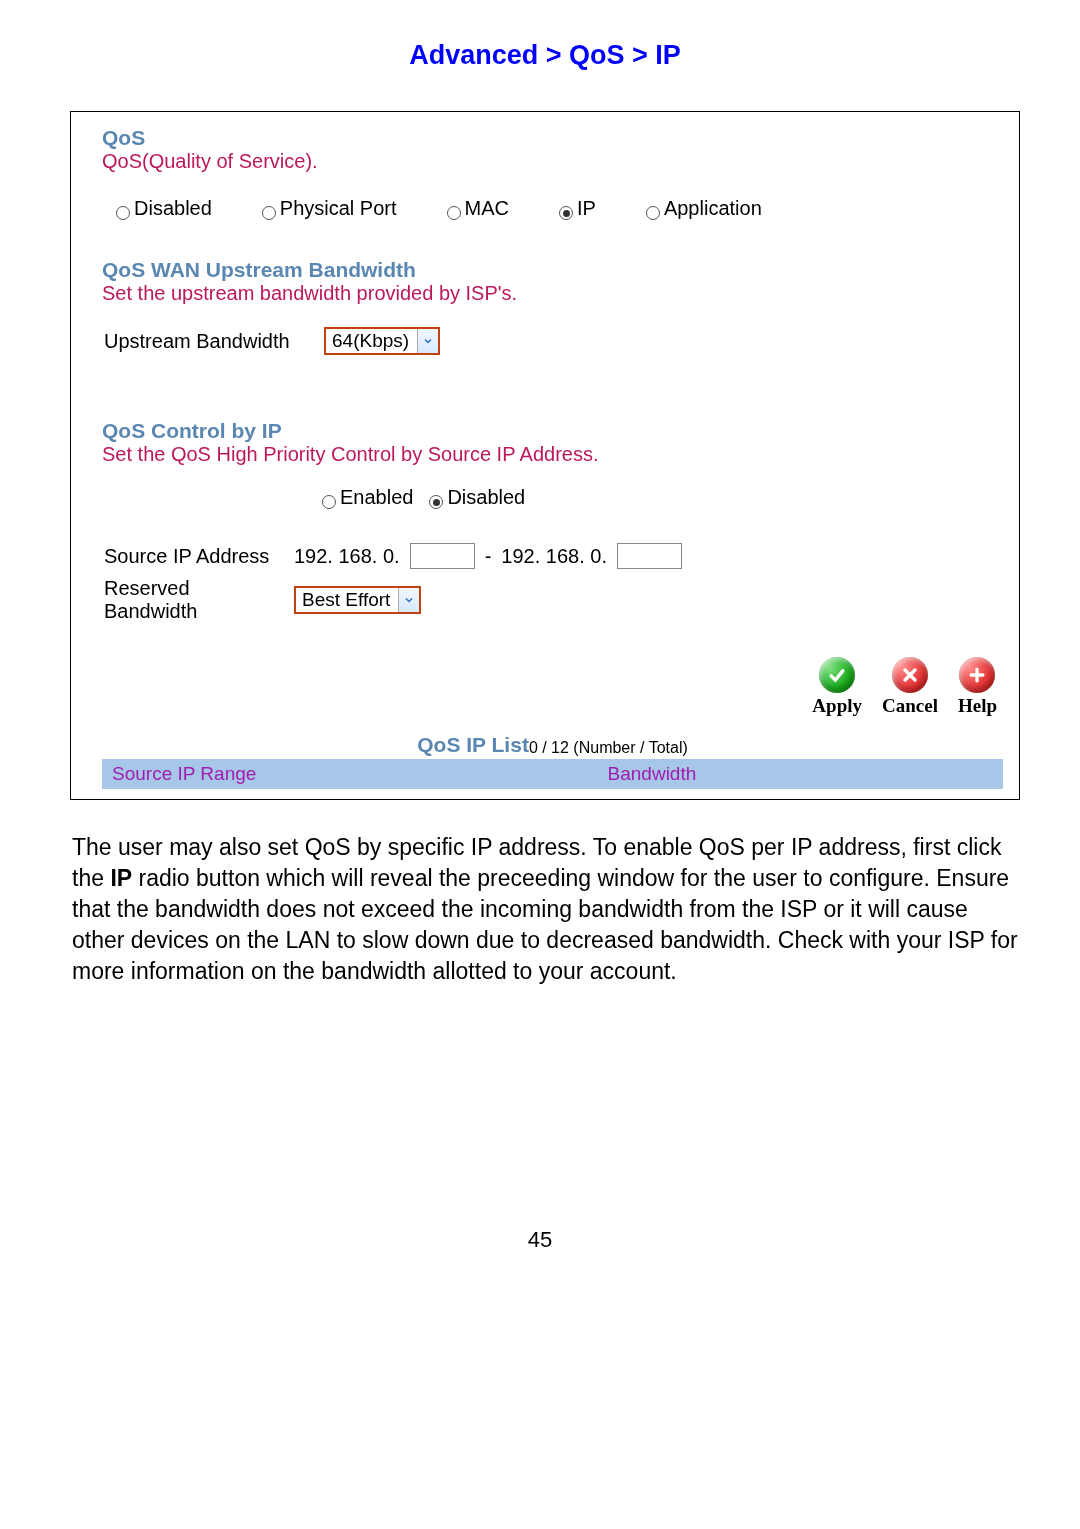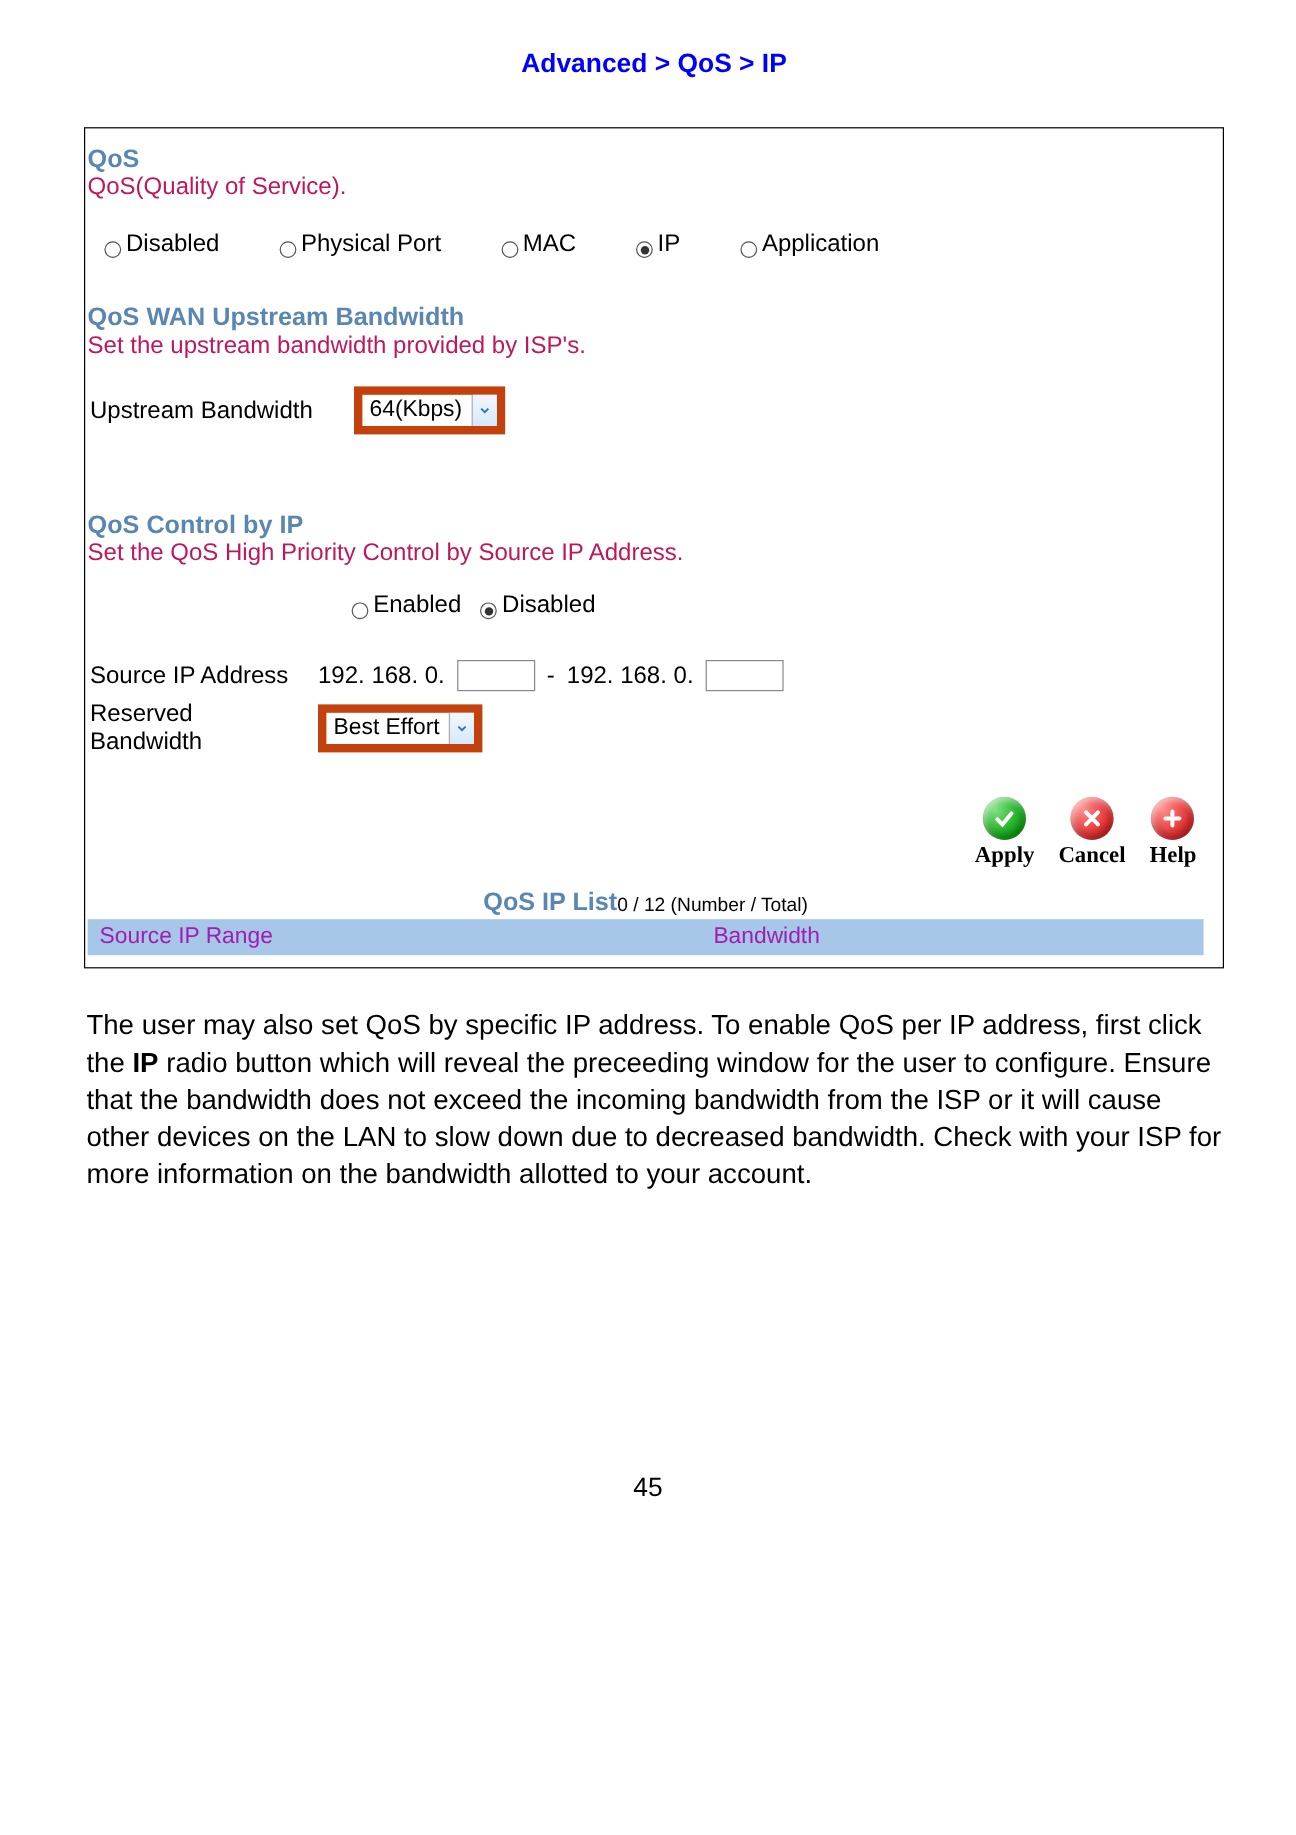--- a/index.html
+++ b/index.html
@@ -14,26 +14,26 @@
     width: 1080px;
     min-height: 1529px;
     box-sizing: border-box;
     padding: 40px 60px 40px 70px;
     position: relative;
   }
   .breadcrumb {
     color: #0000FF;
     font-weight: bold;
     text-align: center;
-    font-size: 22px;
+    font-size: 27px;
     margin-bottom: 40px;
   }
   .panel {
     border: 1px solid #000;
-    padding: 14px 16px 10px 2px;
+    padding: 14px 16px 10px 31px;
     margin-bottom: 20px;
   }
   .sec-title {
     color: #5A87B2;
     font-weight: bold;
     font-size: 21px;
   }
   .sec-desc {
     color: #be185d;
     font-size: 20px;
@@ -83,22 +83,22 @@
     border: 1px solid #888;
     height: 26px;
     width: 65px;
     box-sizing: border-box;
     padding: 0 4px;
     font-size: 18px;
   }
   .select-box {
     display: inline-flex;
     align-items: center;
-    border: 7px solid #c2410c;
-    height: 40px;
+    border: 2px solid #c2410c;
+    height: 28px;
     box-sizing: border-box;
     font-size: 19px;
   }
   .select-box .sel-text {
     padding: 0 8px 0 6px;
   }
   .select-box .sel-arrow {
     width: 20px;
     height: 100%;
     border-left: 1px solid #aaa;

